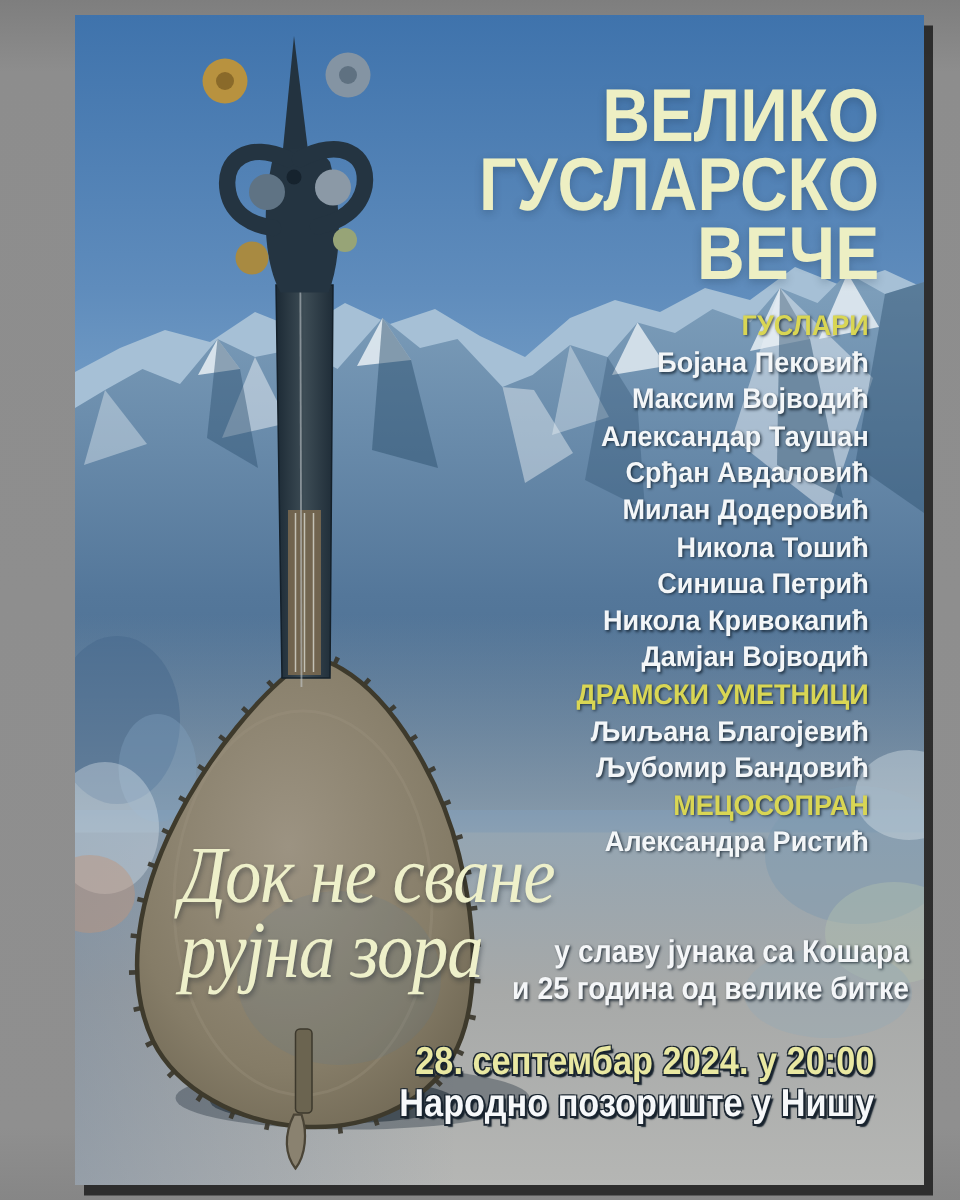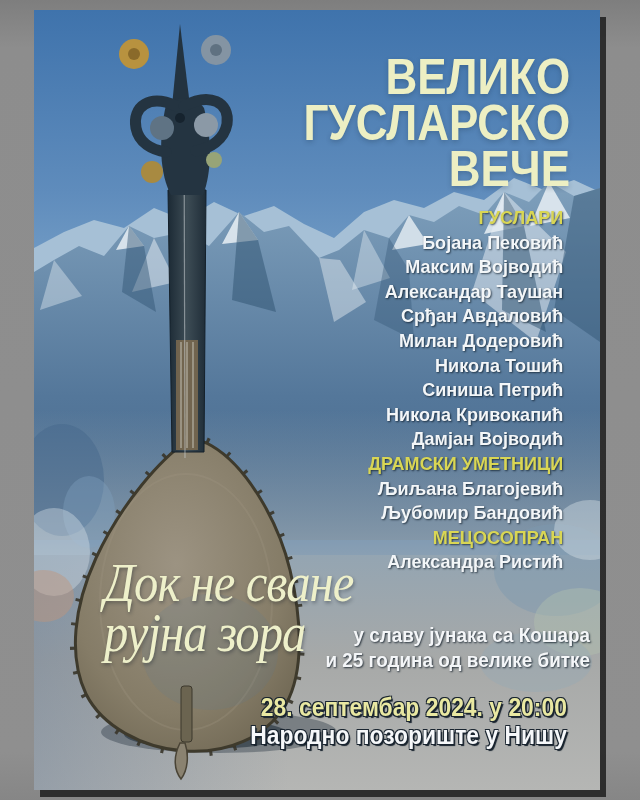--- a/index.html
+++ b/index.html
@@ -3,21 +3,21 @@
 <meta charset="utf-8">
 <style>
   html,body{margin:0;padding:0;}
   body{
     width:640px;height:800px;
     background:linear-gradient(180deg,#7e7e7e 0%,#8d8d8d 6%,#8f8f8f 94%,#868686 100%);
     font-family:"Liberation Sans",sans-serif;
     overflow:hidden;position:relative;
   }
   .poster{
-    position:absolute;left:34px;top:10px;width:566px;height:780px;
+    position:absolute;left:50px;top:10px;width:566px;height:780px;
     overflow:hidden;
     box-shadow:6px 7px 0 rgba(22,22,22,.8);
     background:#4478b0;
   }
   .scene{position:absolute;left:0;top:0;width:566px;height:780px;display:block;}
   .txt{position:absolute;white-space:nowrap;}
   .main-title{
     right:30px;top:44px;text-align:right;
     font-size:50px;line-height:46px;font-weight:bold;
     color:#edefc3;letter-spacing:0;

